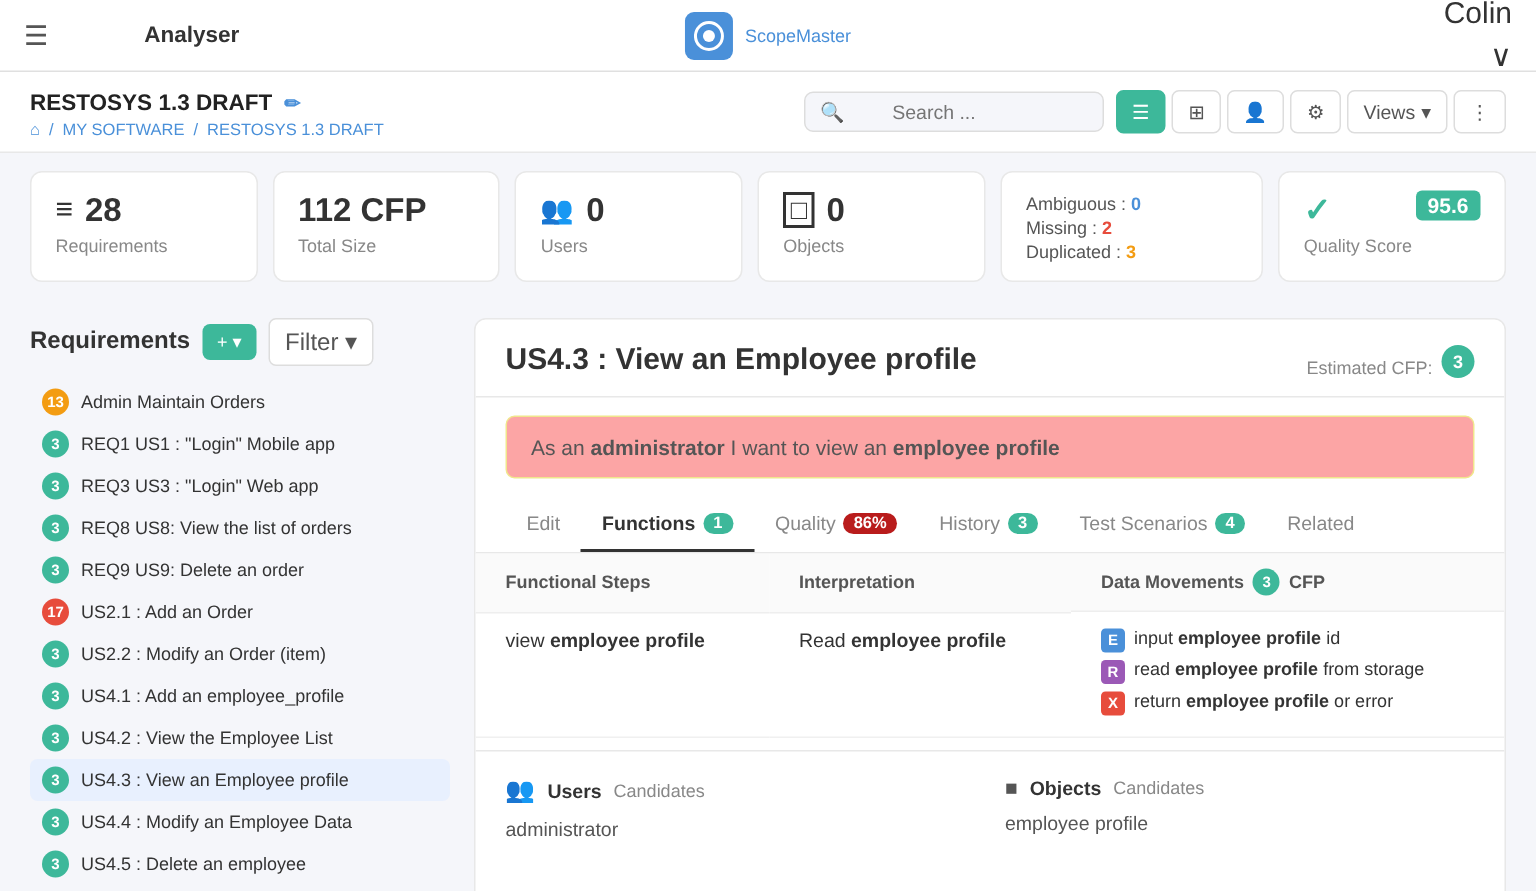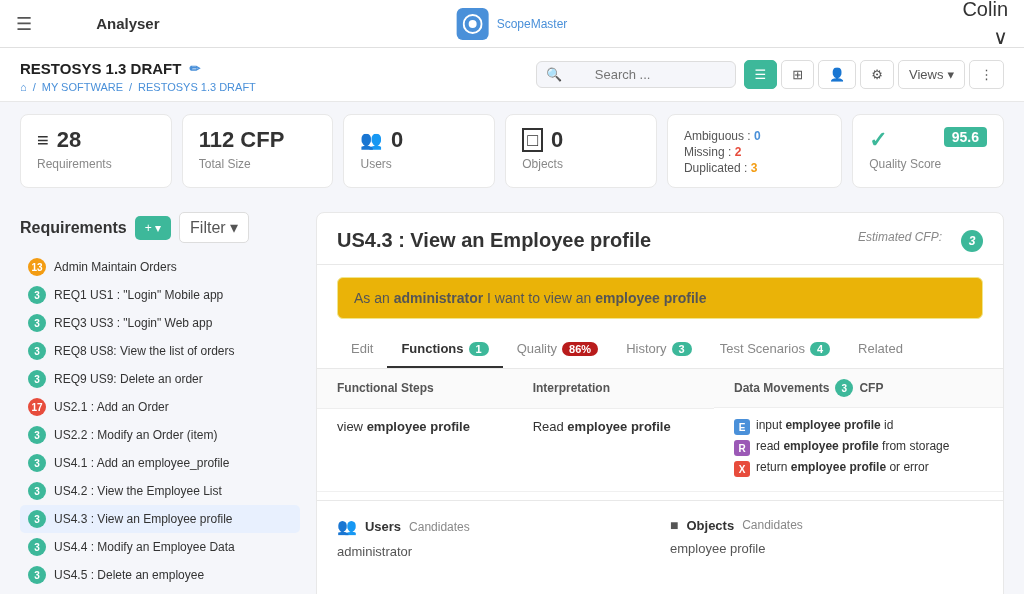--- a/index.html
+++ b/index.html
@@ -60,24 +60,24 @@
     .req-badge { border-radius: 50%; width: 18px; height: 18px; display: inline-flex; align-items: center; justify-content: center; font-size: 10px; font-weight: 700; color: white; flex-shrink: 0; }
     .badge-green { background: #3db89a; }
     .badge-red { background: #e74c3c; }
     .badge-orange { background: #f39c12; }
     .badge-blue { background: #4a90d9; }
 
     
     .content-panel { flex: 1; background: #fff; border: 1px solid #e8e8e8; border-radius: 8px; overflow: hidden; }
     .content-header { padding: 16px 20px 12px; border-bottom: 1px solid #e8e8e8; display: flex; align-items: center; justify-content: space-between; }
     .content-title { font-size: 20px; font-weight: 700; color: #333; }
-    .cfp-estimate { font-size: 12px; color: #888; display: flex; align-items: flex-start; gap: 19px; font-style: italic; }
+    .cfp-estimate { font-size: 12px; color: #888; display: flex; align-items: flex-end; gap: 6px; }
     .cfp-badge { background: #3db89a; color: white; border-radius: 50%; width: 22px; height: 22px; display: flex; align-items: center; justify-content: center; font-size: 12px; font-weight: 700; }
 
-    .user-story-box { margin: 12px 20px; background: #eab308; border: 1px solid #f0e68c; border-radius: 6px; padding: 12px 16px; font-size: 14px; color: #555; }
+    .user-story-box { margin: 12px 20px; background: #fca5a5; border: 1px solid #f0e68c; border-radius: 6px; padding: 12px 16px; font-size: 14px; color: #555; }
 
     
     .tabs { display: flex; align-items: center; padding: 0 20px; border-bottom: 1px solid #e8e8e8; gap: 0; }
     .tab { padding: 10px 14px; cursor: pointer; font-size: 13px; color: #888; border-bottom: 2px solid transparent; display: flex; align-items: center; gap: 5px; }
     .tab.active { color: #333; border-bottom-color: #333; font-weight: 600; }
     .tab-badge { background: #3db89a; color: white; border-radius: 10px; padding: 1px 7px; font-size: 11px; font-weight: 600; }
     .tab-badge.quality-badge { background: #b91c1c; }
 
     
     .func-table { width: 100%; border-collapse: collapse; margin: 0; }

